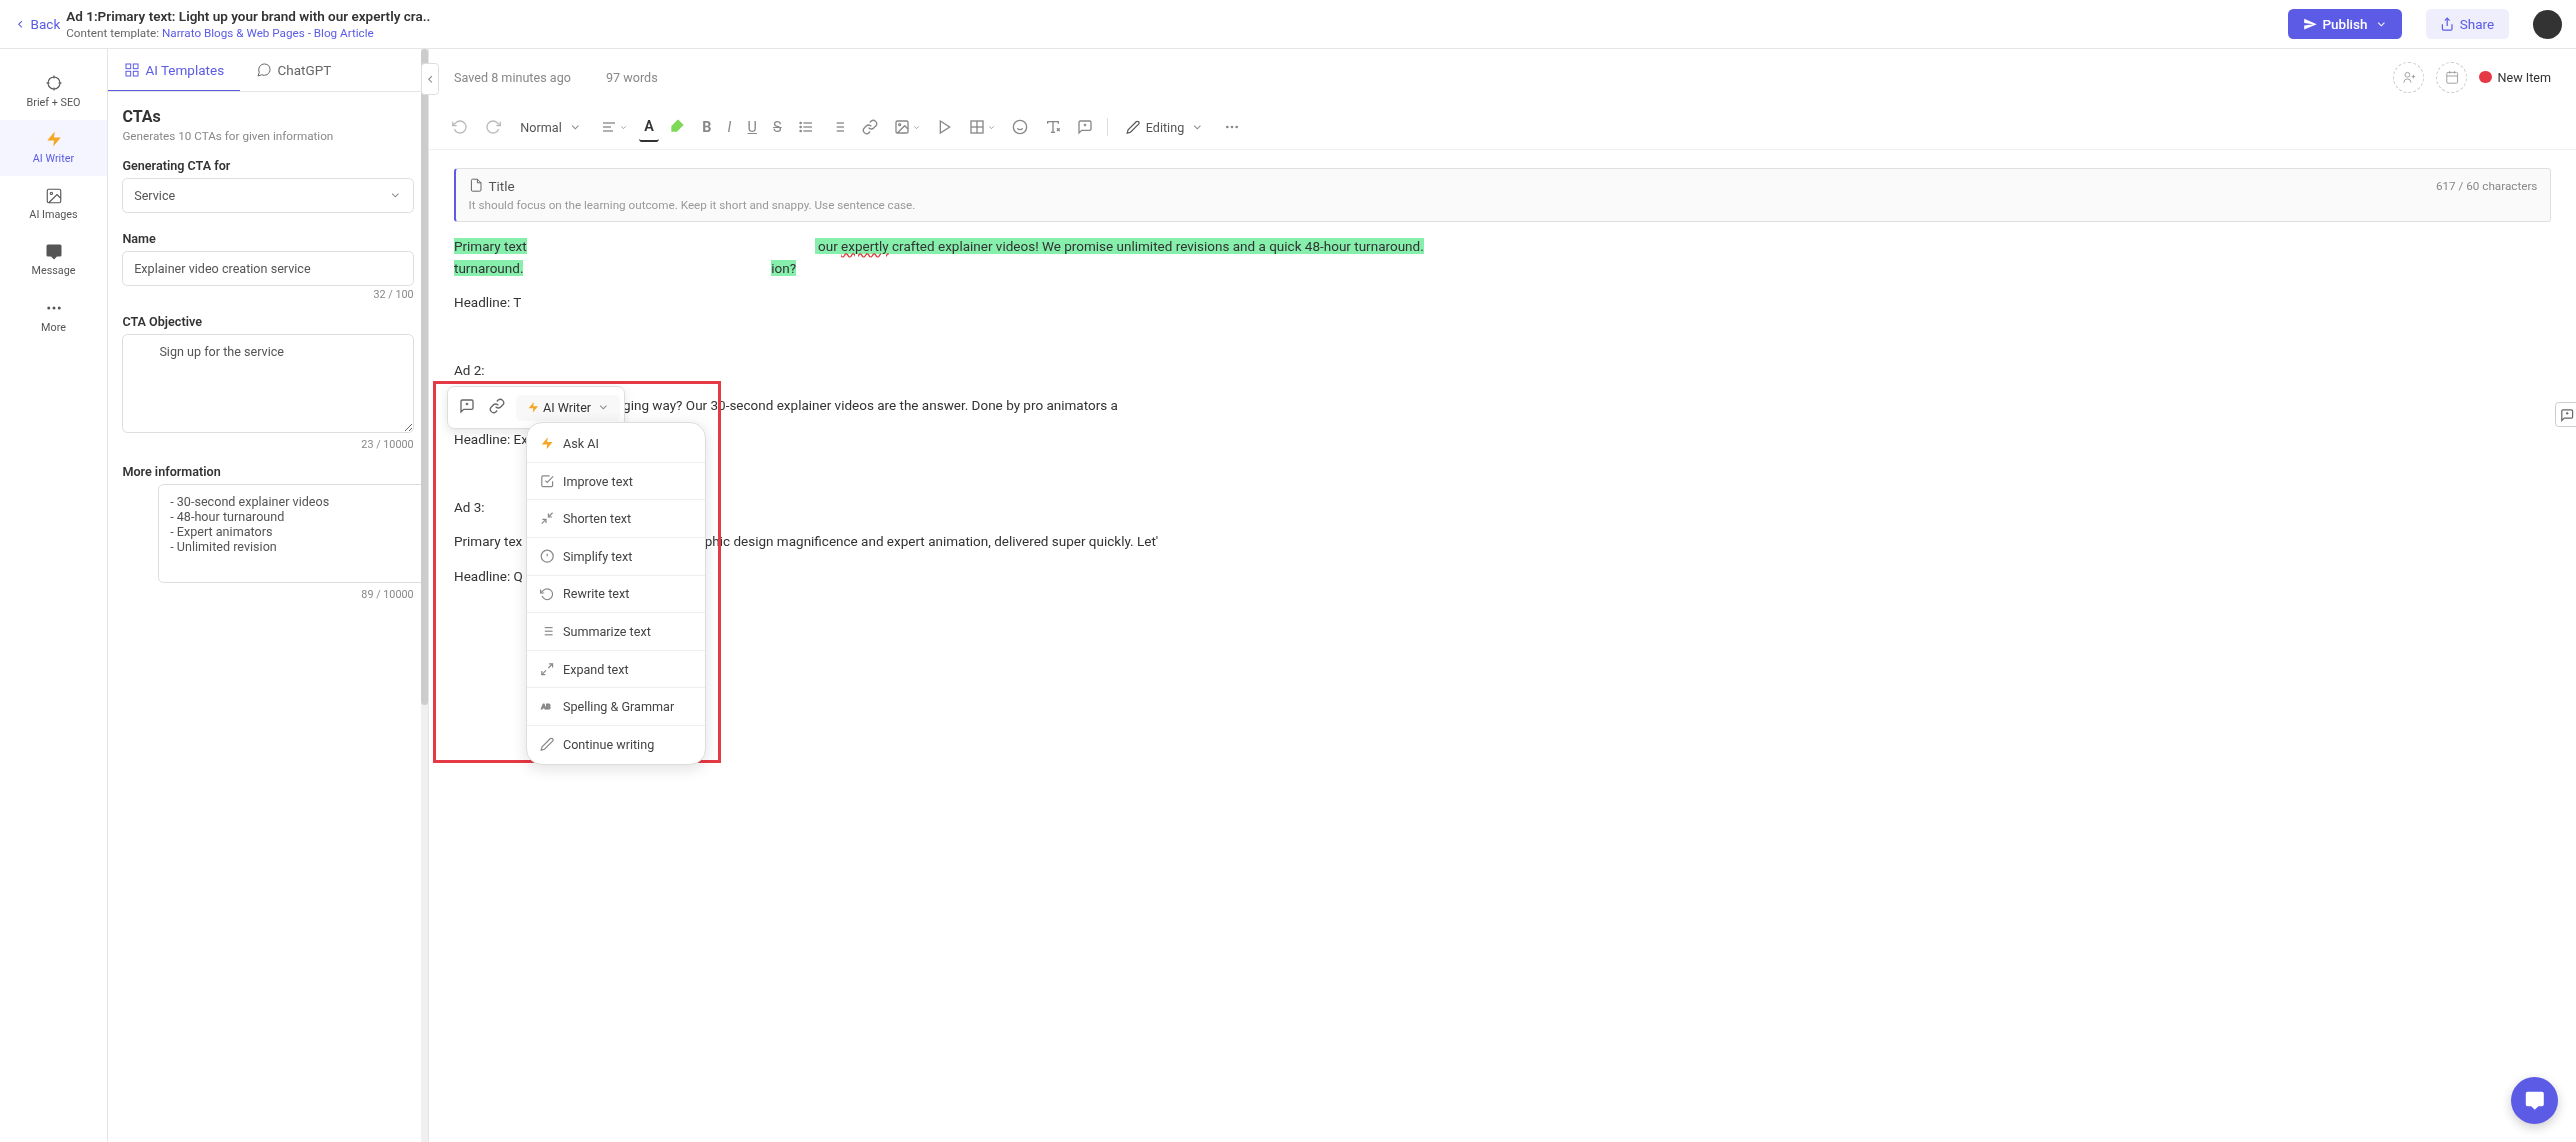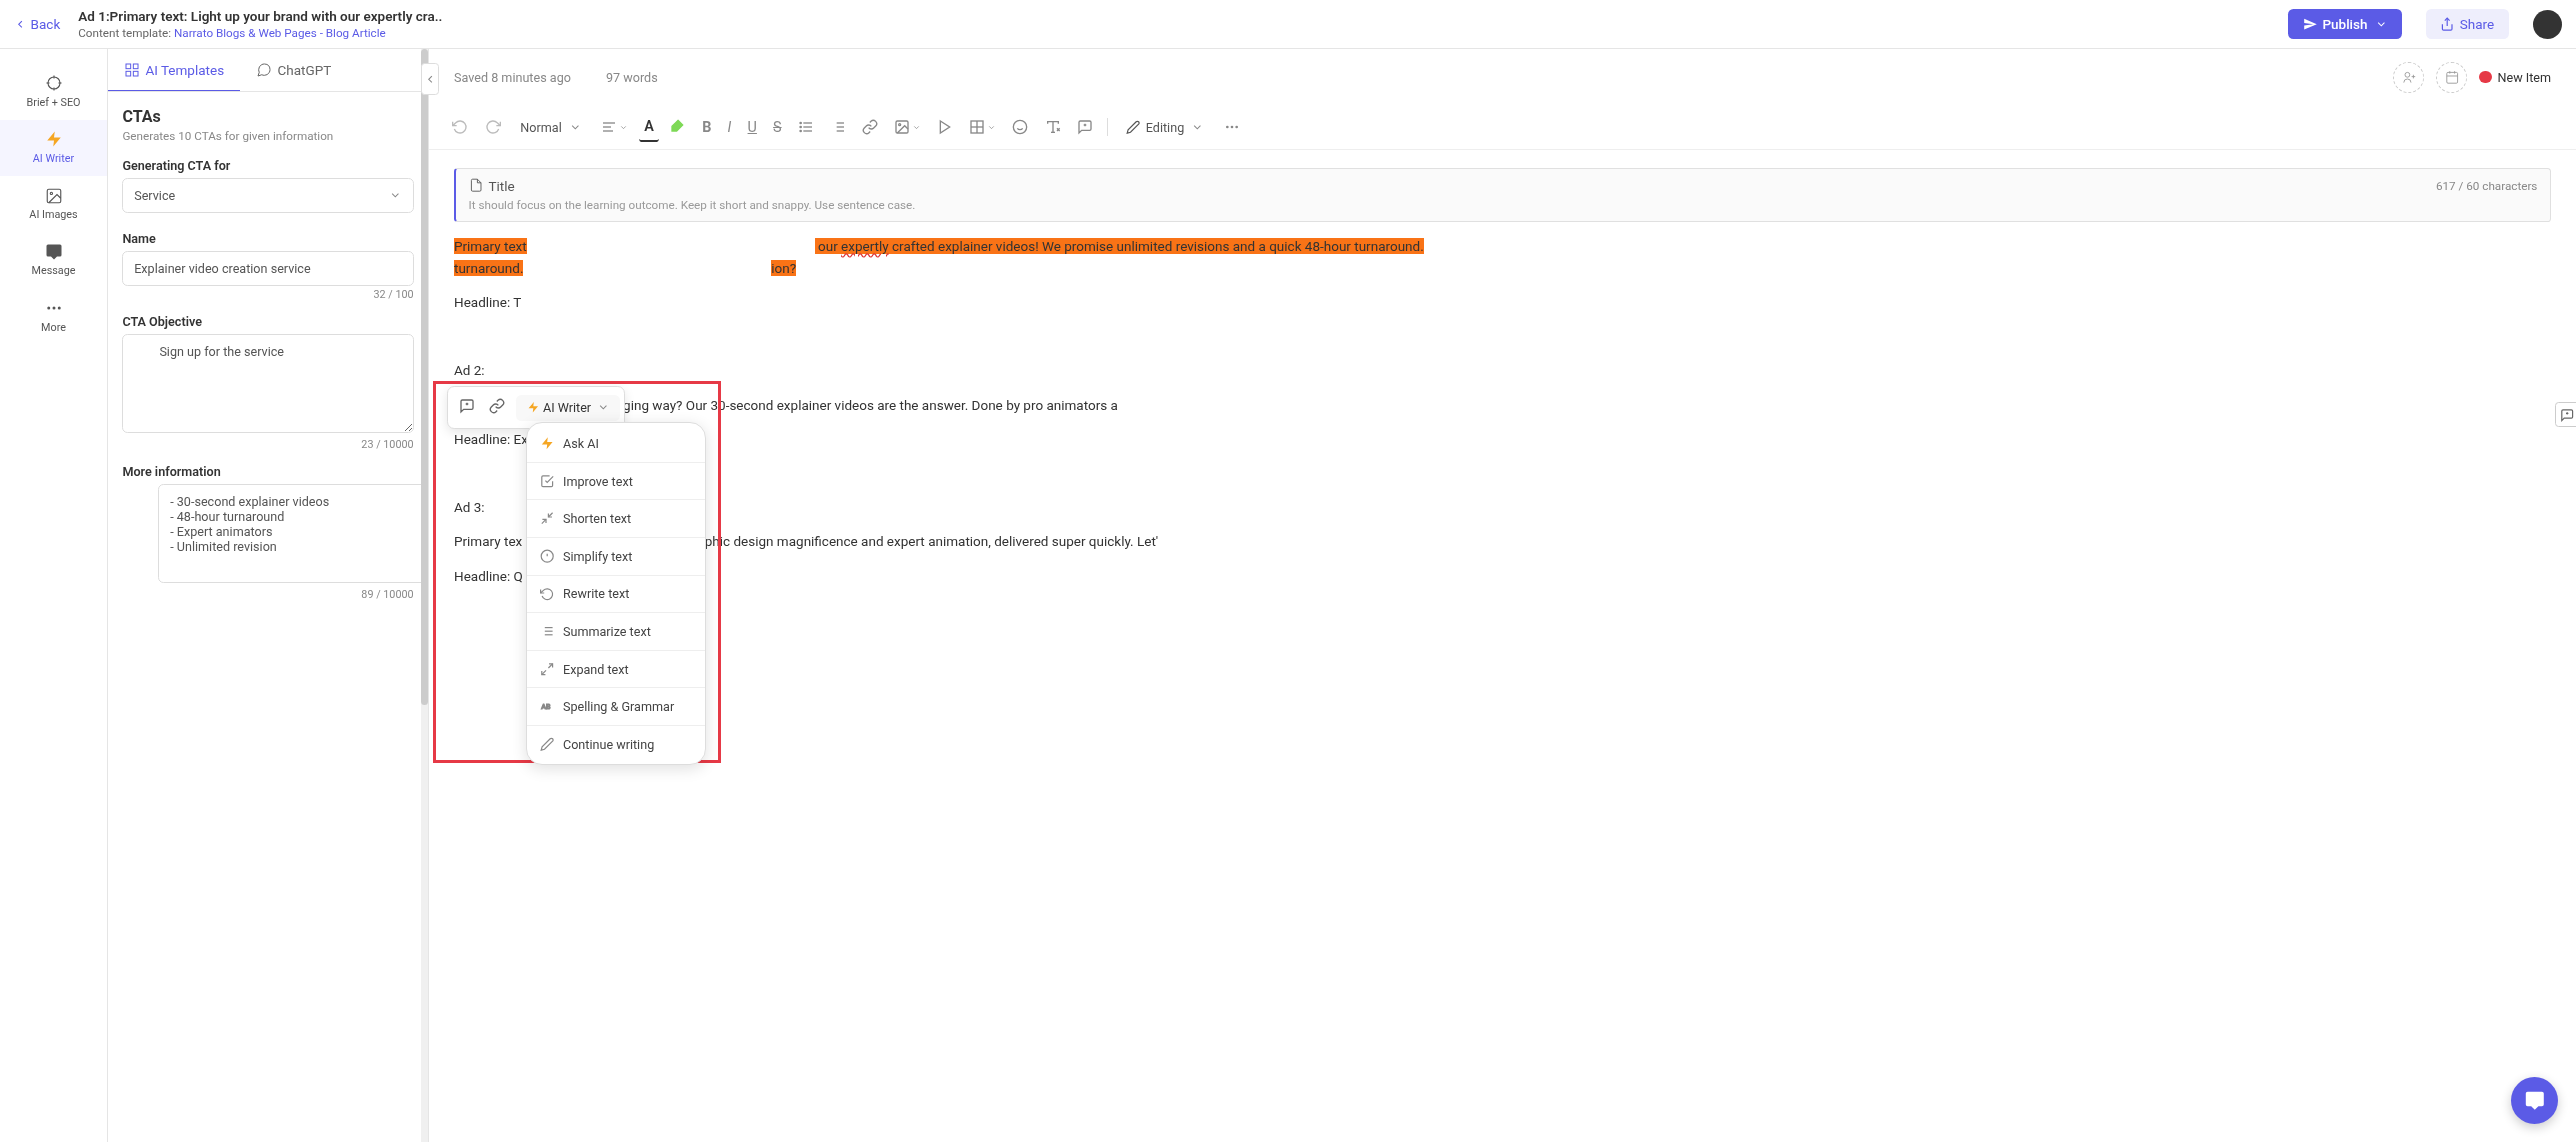--- a/index.html
+++ b/index.html
@@ -1,18 +1,18 @@
 <!DOCTYPE html>
 <html style="font-size:14.4px"><head>
 <meta charset="utf-8">
 <style>
 *{box-sizing:border-box;margin:0;padding:0;font-family:-apple-system,BlinkMacSystemFont,"Segoe UI",Roboto,sans-serif}
 body{background:#fff;color:#333;font-size:12.6px;overflow:hidden}
 .top-header{display:flex;align-items:center;padding:7.2px 14.4px;height:49px;border-bottom:0.9px solid #e5e5e5}
-.back-btn{display:flex;align-items:center;color:#5b5be6;font-size:13.5px;cursor:pointer;margin-right:18px}
+.back-btn{display:flex;align-items:center;color:#5b5be6;font-size:13.5px;cursor:pointer;margin-right:6px}
 .back-btn svg{margin-right:3.6px}
 .title-area{flex:1}
 .doc-title{font-weight:600;font-size:13.5px;color:#333}
 .doc-subtitle{font-size:11.7px;color:#666;margin-top:1.8px}
 .doc-subtitle a{color:#5b5be6;text-decoration:none}
 .header-actions{display:flex;align-items:center;gap:24px}
 .publish-btn{background:#5b5be6;color:#fff;border:none;border-radius:5.4px;padding:7.2px 14.4px;display:flex;align-items:center;font-size:13.5px;font-weight:500;cursor:pointer}
 .publish-btn svg{margin-right:5.4px}
 .publish-btn .chev{margin-left:7.2px;margin-right:0}
 .share-btn{background:#eeeefc;color:#5b5be6;border:none;border-radius:5.4px;padding:7.2px 14.4px;display:flex;align-items:center;font-size:13.5px;cursor:pointer}
@@ -52,21 +52,21 @@
 .tb-select{display:flex;align-items:center;padding:5.4px 9px;cursor:pointer;color:#555;font-size:12.6px}
 .editor-body{padding:18px 25px;position:relative;overflow-y:auto;flex:1}
 .title-box{border:0.9px solid #e0e0e0;border-left:2.7px solid #5b5be6;border-radius:3.6px;padding:9px 12.6px;margin-bottom:14.4px;position:relative;background:#fafafa}
 .title-row{display:flex;justify-content:space-between;align-items:center}
 .title-label{display:flex;align-items:flex-start;color:#555;font-size:13.5px}
 .title-label svg{margin-right:5.4px}
 .title-count{color:#888;font-size:11.7px}
 .title-hint{color:#999;font-size:11.7px;margin-top:3.6px}
 .content-text{font-size:13.5px;line-height:1.6;color:#333}
 .content-text p{margin-bottom:12.6px}
-.highlight{background:#f97316}
+.highlight{background:#86efac}
 .underline-red{text-decoration:underline wavy #d33}
 .floating-toolbar{position:absolute;top:236px;left:18px;background:#fff;border:0.9px solid #ddd;border-radius:7.2px;box-shadow:0 3.6px 10.8px rgba(0,0,0,0.1);display:flex;align-items:center;padding:3.6px;z-index:20}
 .ft-btn{padding:7.2px;cursor:pointer;color:#666;border-radius:3.6px}
 .ai-writer-btn{display:flex;align-items:center;padding:5.4px 10.8px;background:#f8f8f8;border-radius:5.4px;cursor:pointer;margin-left:3.6px}
 .ai-writer-btn svg.lightning{margin-right:3.6px;color:#f5a623}
 .ai-menu{position:absolute;top:272px;left:97px;background:#fff;border:0.9px solid #ddd;border-radius:16px;box-shadow:0 3.6px 14.4px rgba(0,0,0,0.12);width:180px;z-index:21;padding:3.6px 0}
 .ai-menu-item{display:flex;align-items:center;padding:9px 12.6px;cursor:pointer;font-size:12.6px;color:#444}
 .ai-menu-item svg{margin-right:9px;color:#888;flex-shrink:0}
 .ai-menu hr{border:none;border-top:0.9px solid #eee;margin:1.8px 0}
 .red-box{position:absolute;top:231px;left:3.6px;width:288px;height:382px;border:3.6px solid #e63946;z-index:15;pointer-events:none}

